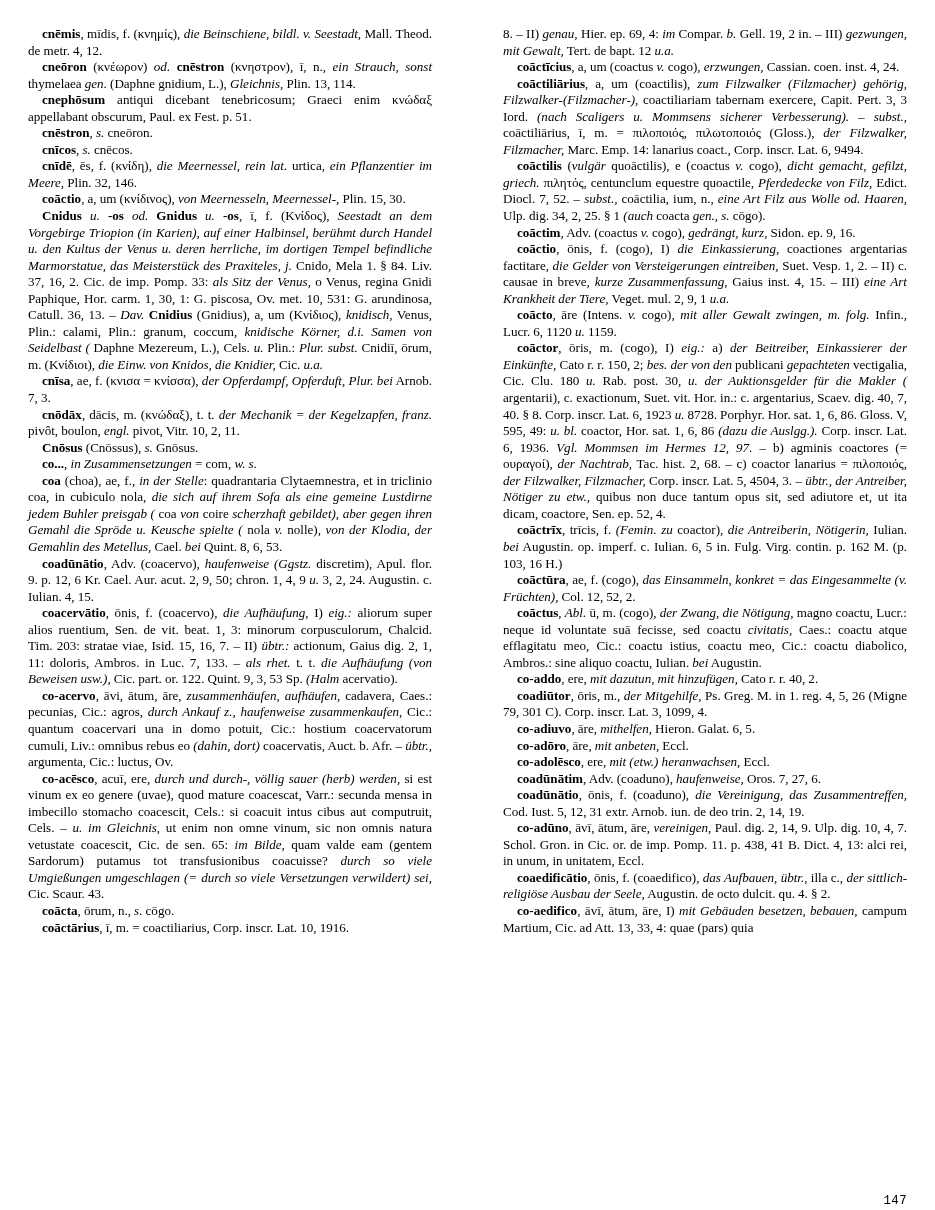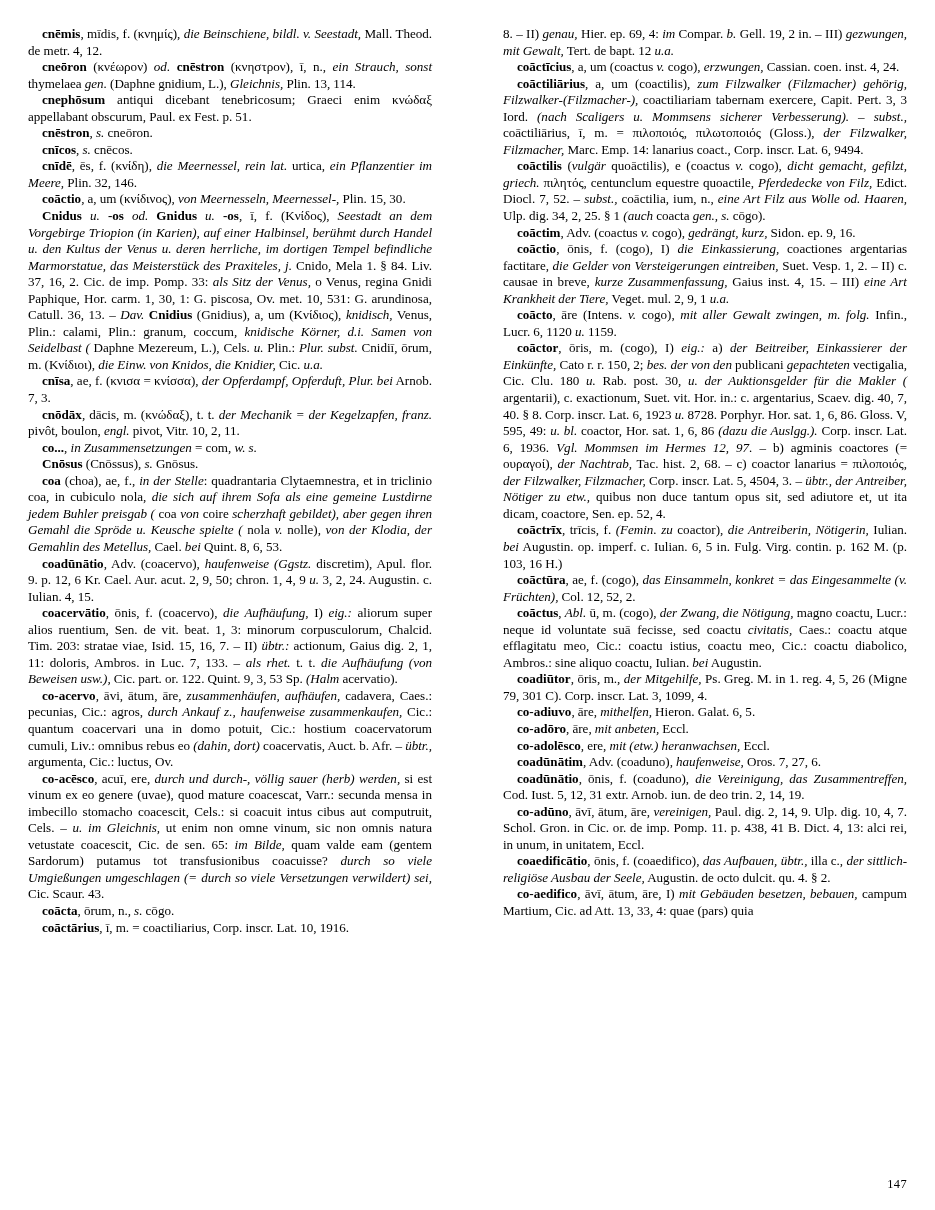--- a/index.html
+++ b/index.html
@@ -56,23 +56,23 @@
   .entry.cont { text-indent: 0; }
 
   .hw { font-weight: bold; }
   .it { font-style: italic; }
   .bi { font-weight: normal; font-style: italic; }
   .gk { font-family: Liberation Serif, serif; font-style: normal; }
 
   #folio {
     position: absolute;
     right: 28px;
-    bottom: 18px;
+    bottom: 2px;
     font-size: 12.4px;
-    font-family: Liberation Serif, serif;
+    font-family: Liberation Mono, monospace;
     letter-spacing: 0.4px;
   }
 </style>
 </head>
 <body>
 
 <div id="page">
 
   <div id="columns">
 
@@ -80,22 +80,22 @@
         <p class="entry"><span class="hw">cnēmis</span>, mīdis, f. (<span class="gk">κνημίς</span>), <span class="it">die </span><span class="bi">Beinschiene,</span> <span class="it">bildl. v. Seestadt,</span> Mall. Theod. de metr. 4, 12.</p>
         <p class="entry"><span class="hw">cneōron</span> (<span class="gk">κνέωρον</span>) <span class="it">od.</span> <span class="hw">cnēstron</span> (<span class="gk">κνηστρον</span>), ī, n., <span class="it">ein Strauch, sonst</span> thymelaea <span class="it">gen.</span> (Daphne gnidium, L.), <span class="bi">Gleichnis,</span> Plin. 13, 114.</p>
         <p class="entry"><span class="hw">cnephōsum</span> antiqui dicebant tenebricosum; Graeci enim <span class="gk">κνώδαξ</span> appellabant obscurum, Paul. ex Fest. p. 51.</p>
         <p class="entry"><span class="hw">cnēstron</span>, <span class="it">s.</span> cneōron.</p>
         <p class="entry"><span class="hw">cnīcos</span>, <span class="it">s.</span> cnēcos.</p>
         <p class="entry"><span class="hw">cnīdē</span>, ēs, f. (<span class="gk">κνίδη</span>), <span class="it">die </span><span class="bi">Meernessel,</span> <span class="it">rein lat.</span> urtica, <span class="it">ein Pflanzentier im Meere,</span> Plin. 32, 146.</p>
         <p class="entry"><span class="hw">coāctio</span>, a, um (<span class="gk">κνίδινος</span>), <span class="it">von </span><span class="bi">Meernesseln, Meernessel-,</span> Plin. 15, 30.</p>
         <p class="entry"><span class="hw">Cnidus</span> <span class="it">u.</span> <span class="hw">-os</span> <span class="it">od.</span> <span class="hw">Gnidus</span> <span class="it">u.</span> <span class="hw">-os</span>, ī, f. (<span class="gk">Κνίδος</span>), <span class="bi">Seestadt</span> <span class="it">an dem Vorgebirge Triopion (in Karien), auf einer Halbinsel, berühmt durch Handel u. den Kultus der Venus u. deren herrliche, im dortigen Tempel befindliche Marmorstatue, das Meisterstück des Praxiteles, j.</span> Cnido, Mela 1. § 84. Liv. 37, 16, 2. Cic. de imp. Pomp. 33: <span class="it">als Sitz der Venus,</span> o Venus, regina Gnidi Paphique, Hor. carm. 1, 30, 1: G. piscosa, Ov. met. 10, 531: G. arundinosa, Catull. 36, 13. – <span class="it">Dav.</span> <span class="hw">Cnidius</span> (Gnidius), a, um (<span class="gk">Κνίδιος</span>), <span class="bi">knidisch,</span> Venus, Plin.: calami, Plin.: granum, coccum, <span class="it">knidische Körner, d.i. Samen von Seidelbast (</span> Daphne Mezereum, L.), Cels. <span class="it">u.</span> Plin.: <span class="it">Plur. subst.</span> Cnidiī, ōrum, m. (<span class="gk">Κνίδιοι</span>), <span class="it">die Einw. von Knidos, die </span><span class="bi">Knidier,</span> Cic. <span class="it">u.a.</span></p>
         <p class="entry"><span class="hw">cnīsa</span>, ae, f. (<span class="gk">κνισα = κνίσσα</span>), <span class="it">der </span><span class="bi">Opferdampf, Opferduft,</span> <span class="it">Plur. bei</span> Arnob. 7, 3.</p>
         <p class="entry"><span class="hw">cnōdāx</span>, dācis, m. (<span class="gk">κνώδαξ</span>), t. t. <span class="it">der Mechanik = der </span><span class="bi">Kegelzapfen,</span> <span class="it">franz.</span> pivôt, boulon, <span class="it">engl.</span> pivot, Vitr. 10, 2, 11.</p>
+        <p class="entry"><span class="hw">Cnōsus</span> (Cnōssus), <span class="it">s.</span> Gnōsus.</p>
         <p class="entry"><span class="hw">co...</span>, <span class="it">in Zusammensetzungen</span> = com, <span class="it">w. s.</span></p>
-        <p class="entry"><span class="hw">Cnōsus</span> (Cnōssus), <span class="it">s.</span> Gnōsus.</p>
         <p class="entry"><span class="hw">coa</span> (choa), ae, f., <span class="it">in der Stelle</span>: quadrantaria Clytaemnestra, et in triclinio coa, in cubiculo nola, <span class="it">die sich auf ihrem Sofa als eine gemeine Lustdirne jedem Buhler preisgab (</span> coa <span class="it">von</span> coire <span class="it">scherzhaft gebildet), aber gegen ihren Gemahl die Spröde u. Keusche spielte (</span> nola <span class="it">v.</span> nolle), <span class="it">von der Klodia, der Gemahlin des Metellus,</span> Cael. <span class="it">bei</span> Quint. 8, 6, 53.</p>
         <p class="entry"><span class="hw">coadūnātio</span>, Adv. (coacervo), <span class="bi">haufenweise</span> <span class="it">(Ggstz.</span> discretim), Apul. flor. 9. p. 12, 6 Kr. Cael. Aur. acut. 2, 9, 50; chron. 1, 4, 9 <span class="it">u.</span> 3, 2, 24. Augustin. c. Iulian. 4, 15.</p>
         <p class="entry"><span class="hw">coacervātio</span>, ōnis, f. (coacervo), <span class="it">die </span><span class="bi">Aufhäufung,</span> I) <span class="it">eig.:</span> aliorum super alios ruentium, Sen. de vit. beat. 1, 3: minorum corpusculorum, Chalcid. Tim. 203: stratae viae, Isid. 15, 16, 7. – II) <span class="it">übtr.:</span> actionum, Gaius dig. 2, 1, 11: doloris, Ambros. in Luc. 7, 133. – <span class="it">als rhet.</span> t. t. <span class="it">die </span><span class="bi">Aufhäufung</span> <span class="it">(von Beweisen usw.),</span> Cic. part. or. 122. Quint. 9, 3, 53 Sp. <span class="it">(Halm</span> acervatio).</p>
         <p class="entry"><span class="hw">co-acervo</span>, āvi, ātum, āre, <span class="bi">zusammenhäufen, aufhäufen,</span> cadavera, Caes.: pecunias, Cic.: agros, <span class="it">durch Ankauf z., haufenweise zusammenkaufen,</span> Cic.: quantum coacervari una in domo potuit, Cic.: hostium coacervatorum cumuli, Liv.: omnibus rebus eo <span class="it">(dahin, dort)</span> coacervatis, Auct. b. Afr. – <span class="it">übtr.,</span> argumenta, Cic.: luctus, Ov.</p>
         <p class="entry"><span class="hw">co-acēsco</span>, acuī, ere, <span class="bi">durch und durch-, völlig sauer (herb) werden,</span> si est vinum ex eo genere (uvae), quod mature coacescat, Varr.: secunda mensa in imbecillo stomacho coacescit, Cels.: si coacuit intus cibus aut computruit, Cels. – <span class="it">u. im Gleichnis,</span> ut enim non omne vinum, sic non omnis natura vetustate coacescit, Cic. de sen. 65: <span class="it">im Bilde,</span> quam valde eam (gentem Sardorum) putamus tot transfusionibus coacuisse? <span class="it">durch so viele Umgießungen umgeschlagen (= durch so viele Versetzungen verwildert) sei,</span> Cic. Scaur. 43.</p>
         <p class="entry"><span class="hw">coācta</span>, ōrum, n., <span class="it">s.</span> cōgo.</p>
         <p class="entry"><span class="hw">coāctārius</span>, ī, m. = coactiliarius, Corp. inscr. Lat. 10, 1916.</p>
       </div>
 
     <div class="column right">
@@ -103,20 +103,21 @@
         <p class="entry"><span class="hw">coāctīcius</span>, a, um (coactus <span class="it">v.</span> cogo), <span class="bi">erzwungen,</span> Cassian. coen. inst. 4, 24.</p>
         <p class="entry"><span class="hw">coāctiliārius</span>, a, um (coactilis), <span class="bi">zum Filzwalker (Filzmacher) gehörig, Filzwalker-(Filzmacher-),</span> coactiliariam tabernam exercere, Capit. Pert. 3, 3 Iord. <span class="it">(nach Scaligers u. Mommsens sicherer Verbesserung). – subst.,</span> coāctiliārius, ī, m. = <span class="gk">πιλοποιός, πιλωτοποιός</span> (Gloss.), <span class="it">der </span><span class="bi">Filzwalker, Filzmacher,</span> Marc. Emp. 14: lanarius coact., Corp. inscr. Lat. 6, 9494.</p>
         <p class="entry"><span class="hw">coāctilis</span> (<span class="it">vulgär</span> quoāctilis), e (coactus <span class="it">v.</span> cogo), <span class="it">dicht gemacht, </span><span class="bi">gefilzt,</span> <span class="it">griech.</span> <span class="gk">πιλητός</span>, centunclum equestre quoactile, <span class="it">Pferdedecke von Filz,</span> Edict. Diocl. 7, 52. – <span class="it">subst.,</span> coāctilia, ium, n., <span class="it">eine Art </span><span class="bi">Filz</span> <span class="it">aus Wolle od. Haaren,</span> Ulp. dig. 34, 2, 25. § 1 <span class="it">(auch</span> coacta <span class="it">gen., s.</span> cōgo).</p>
         <p class="entry"><span class="hw">coāctim</span>, Adv. (coactus <span class="it">v.</span> cogo), <span class="bi">gedrängt, kurz,</span> Sidon. ep. 9, 16.</p>
         <p class="entry"><span class="hw">coāctio</span>, ōnis, f. (cogo), I) <span class="it">die </span><span class="bi">Einkassierung,</span> coactiones argentarias factitare, <span class="it">die Gelder von Versteigerungen eintreiben,</span> Suet. Vesp. 1, 2. – II) c. causae in breve, <span class="it">kurze Zusammenfassung,</span> Gaius inst. 4, 15. – III) <span class="it">eine Art </span><span class="bi">Krankheit</span> <span class="it">der Tiere,</span> Veget. mul. 2, 9, 1 <span class="it">u.a.</span></p>
         <p class="entry"><span class="hw">coācto</span>, āre (Intens. <span class="it">v.</span> cogo), <span class="bi">mit aller Gewalt zwingen,</span> <span class="it">m. folg.</span> Infin., Lucr. 6, 1120 <span class="it">u.</span> 1159.</p>
         <p class="entry"><span class="hw">coāctor</span>, ōris, m. (cogo), I) <span class="it">eig.:</span> a) <span class="it">der </span><span class="bi">Beitreiber, Einkassierer</span> <span class="it">der Einkünfte,</span> Cato r. r. 150, 2; <span class="it">bes. der von den</span> publicani <span class="it">gepachteten</span> vectigalia, Cic. Clu. 180 <span class="it">u.</span> Rab. post. 30, <span class="it">u. der Auktionsgelder für die Makler (</span> argentarii), c. exactionum, Suet. vit. Hor. in.: c. argentarius, Scaev. dig. 40, 7, 40. § 8. Corp. inscr. Lat. 6, 1923 <span class="it">u.</span> 8728. Porphyr. Hor. sat. 1, 6, 86. Gloss. V, 595, 49: <span class="it">u. bl.</span> coactor, Hor. sat. 1, 6, 86 <span class="it">(dazu die Auslgg.).</span> Corp. inscr. Lat. 6, 1936. <span class="it">Vgl. Mommsen im Hermes 12, 97.</span> – b) agminis coactores (= <span class="gk">ουραγοί</span>), <span class="it">der </span><span class="bi">Nachtrab,</span> Tac. hist. 2, 68. – c) coactor lanarius = <span class="gk">πιλοποιός,</span> <span class="it">der </span><span class="bi">Filzwalker, Filzmacher,</span> Corp. inscr. Lat. 5, 4504, 3. – <span class="it">übtr., der </span><span class="bi">Antreiber, Nötiger</span> <span class="it">zu etw.,</span> quibus non duce tantum opus sit, sed adiutore et, ut ita dicam, coactore, Sen. ep. 52, 4.</p>
         <p class="entry"><span class="hw">coāctrīx</span>, trīcis, f. <span class="it">(Femin. zu</span> coactor), <span class="it">die </span><span class="bi">Antreiberin, Nötigerin,</span> Iulian. <span class="it">bei</span> Augustin. op. imperf. c. Iulian. 6, 5 in. Fulg. Virg. contin. p. 162 M. (p. 103, 16 H.)</p>
         <p class="entry"><span class="hw">coāctūra</span>, ae, f. (cogo), <span class="it">das </span><span class="bi">Einsammeln,</span> <span class="it">konkret = das </span><span class="bi">Eingesammelte</span> <span class="it">(v. Früchten),</span> Col. 12, 52, 2.</p>
         <p class="entry"><span class="hw">coāctus</span>, <span class="it">Abl.</span> ū, m. (cogo), <span class="it">der </span><span class="bi">Zwang,</span> <span class="it">die </span><span class="bi">Nötigung,</span> magno coactu, Lucr.: neque id voluntate suā fecisse, sed coactu <span class="it">civitatis,</span> Caes.: coactu atque efflagitatu meo, Cic.: coactu istius, coactu meo, Cic.: coactu diabolico, Ambros.: sine aliquo coactu, Iulian. <span class="it">bei</span> Augustin.</p>
+        <p class="entry"><span class="hw">co-addo</span>, ere, <span class="bi">mit dazutun, mit hinzufügen,</span> Cato r. r. 40, 2.</p>
         <p class="entry"><span class="hw">coadiūtor</span>, ōris, m., <span class="it">der </span><span class="bi">Mitgehilfe,</span> Ps. Greg. M. in 1. reg. 4, 5, 26 (Migne 79, 301 C). Corp. inscr. Lat. 3, 1099, 4.</p>
         <p class="entry"><span class="hw">co-adiuvo</span>, āre, <span class="bi">mithelfen,</span> Hieron. Galat. 6, 5.</p>
         <p class="entry"><span class="hw">co-adōro</span>, āre, <span class="bi">mit anbeten,</span> Eccl.</p>
         <p class="entry"><span class="hw">co-adolēsco</span>, ere, <span class="it">mit (etw.) </span><span class="bi">heranwachsen,</span> Eccl.</p>
         <p class="entry"><span class="hw">coadūnātim</span>, Adv. (coaduno), <span class="bi">haufenweise,</span> Oros. 7, 27, 6.</p>
         <p class="entry"><span class="hw">coadūnātio</span>, ōnis, f. (coaduno), <span class="it">die </span><span class="bi">Vereinigung,</span> <span class="it">das </span><span class="bi">Zusammentreffen,</span> Cod. Iust. 5, 12, 31 extr. Arnob. iun. de deo trin. 2, 14, 19.</p>
         <p class="entry"><span class="hw">co-adūno</span>, āvī, ātum, āre, <span class="bi">vereinigen,</span> Paul. dig. 2, 14, 9. Ulp. dig. 10, 4, 7. Schol. Gron. in Cic. or. de imp. Pomp. 11. p. 438, 41 B. Dict. 4, 13: alci rei, in unum, in unitatem, Eccl.</p>
         <p class="entry"><span class="hw">coaedificātio</span>, ōnis, f. (coaedifico), <span class="it">das </span><span class="bi">Aufbauen,</span> <span class="it">übtr.,</span> illa c., <span class="it">der sittlich-religiöse Ausbau der Seele,</span> Augustin. de octo dulcit. qu. 4. § 2.</p>
         <p class="entry"><span class="hw">co-aedifico</span>, āvī, ātum, āre, I) <span class="bi">mit Gebäuden besetzen, bebauen,</span> campum Martium, Cic. ad Att. 13, 33, 4: quae (pars) quia</p>
       </div>

